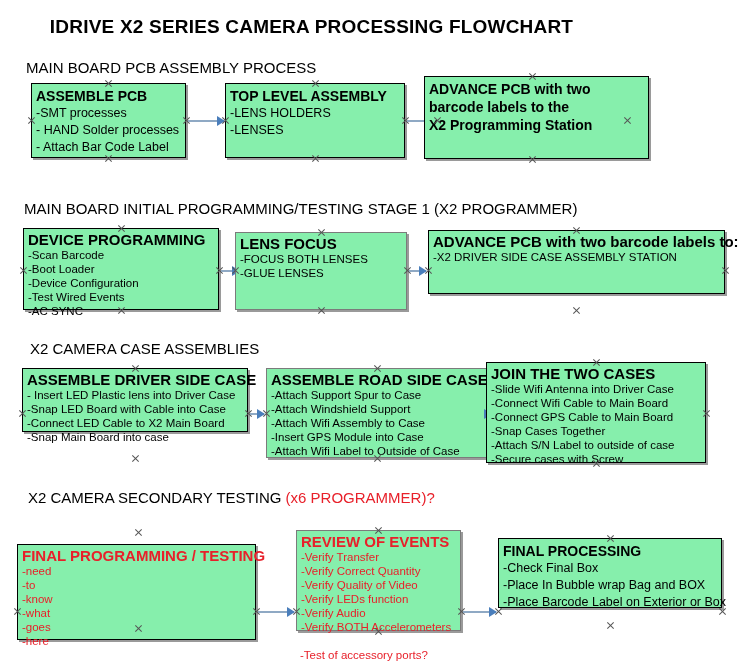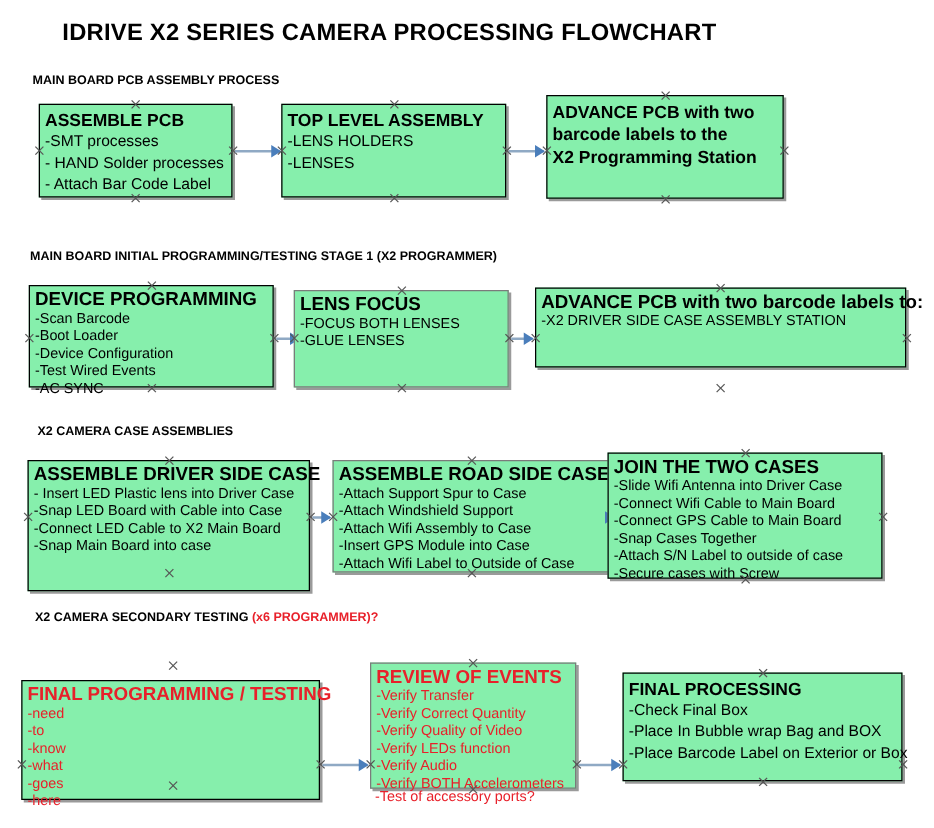--- a/index.html
+++ b/index.html
@@ -26,22 +26,22 @@
     top: 16px;
     width: 623px;
     text-align: center;
     font-size: 19px;
     font-weight: bold;
     letter-spacing: 0.2px;
     color: #000;
   }
   .section-head {
     position: absolute;
-    font-size: 10px;
-    font-weight: bold;
+    font-size: 15px;
+    font-weight: normal;
     color: #000;
     white-space: nowrap;
   }
   .section-head .suffix {
     color: #e8202a;
   }
   .box {
     position: absolute;
     background: #86efac;
     border: 1px solid #000;
@@ -145,21 +145,21 @@
     <div class="box-line">-LENS HOLDERS</div>
     <div class="box-line">-LENSES</div>
   </div>
   <div class="xmark" style="left:315px; top:83px;"></div>
   <div class="xmark" style="left:315px; top:158px;"></div>
   <div class="xmark" style="left:225px; top:120px;"></div>
   <div class="xmark" style="left:405px; top:120px;"></div>
 
   <div class="conn" style="left:407px; top:120px; width:28px;"></div>
 
-  <div class="box big-title" style="left:437px; top:76px; width:190px; height:83px;">
+  <div class="box big-title" style="left:424px; top:76px; width:225px; height:83px;">
     <div class="box-title">ADVANCE PCB with two</div>
     <div class="box-title">barcode labels to the</div>
     <div class="box-title"> X2 Programming Station</div>
   </div>
   <div class="xmark" style="left:532px; top:76px;"></div>
   <div class="xmark" style="left:532px; top:159px;"></div>
   <div class="xmark" style="left:437px; top:120px;"></div>
   <div class="xmark" style="left:627px; top:120px;"></div>
 
   <div class="section-head" style="left:24px; top:200px;">
@@ -199,21 +199,21 @@
   </div>
   <div class="xmark" style="left:576px; top:230px;"></div>
   <div class="xmark" style="left:576px; top:310px;"></div>
   <div class="xmark" style="left:428px; top:270px;"></div>
   <div class="xmark" style="left:725px; top:270px;"></div>
 
   <div class="section-head" style="left:30px; top:340px;">
     <span>X2 CAMERA CASE ASSEMBLIES</span>
   </div>
 
-  <div class="box" style="left:22px; top:368px; width:226px; height:105px;">
+  <div class="box" style="left:22px; top:368px; width:226px; height:64px;">
     <div class="box-title">ASSEMBLE DRIVER SIDE CASE</div>
     <div class="box-line">- Insert LED Plastic lens into Driver Case</div>
     <div class="box-line">-Snap LED Board with Cable into Case</div>
     <div class="box-line">-Connect LED Cable to X2 Main Board</div>
     <div class="box-line">-Snap Main Board into case</div>
   </div>
   <div class="xmark" style="left:135px; top:368px;"></div>
   <div class="xmark" style="left:135px; top:458px;"></div>
   <div class="xmark" style="left:22px; top:413px;"></div>
   <div class="xmark" style="left:248px; top:413px;"></div>
@@ -270,29 +270,29 @@
 
   <div class="box red gray-border" style="left:296px; top:530px; width:165px; height:101px;">
     <div class="box-title">REVIEW OF EVENTS</div>
     <div class="box-line">-Verify Transfer</div>
     <div class="box-line">-Verify Correct Quantity</div>
     <div class="box-line">-Verify Quality of Video</div>
     <div class="box-line">-Verify LEDs function</div>
     <div class="box-line">-Verify Audio</div>
     <div class="box-line">-Verify BOTH Accelerometers</div>
   </div>
-  <div class="overflow-line" style="left:300px; top:631px;">-Test of accessory ports?</div>
+  <div class="overflow-line" style="left:300px; top:648px;">-Test of accessory ports?</div>
   <div class="xmark" style="left:378px; top:530px;"></div>
   <div class="xmark" style="left:378px; top:631px;"></div>
   <div class="xmark" style="left:296px; top:611px;"></div>
   <div class="xmark" style="left:461px; top:611px;"></div>
 
   <div class="conn" style="left:463px; top:611px; width:33px;"></div>
 
-  <div class="box big-title" style="left:498px; top:538px; width:224px; height:87px;">
+  <div class="box big-title" style="left:498px; top:538px; width:224px; height:70px;">
     <div class="box-title">FINAL PROCESSING</div>
     <div class="box-line"> -Check Final Box</div>
     <div class="box-line">-Place In Bubble wrap Bag and BOX</div>
     <div class="box-line">-Place Barcode Label on Exterior or Box</div>
   </div>
   <div class="xmark" style="left:610px; top:538px;"></div>
   <div class="xmark" style="left:610px; top:625px;"></div>
   <div class="xmark" style="left:498px; top:611px;"></div>
   <div class="xmark" style="left:722px; top:611px;"></div>
 

